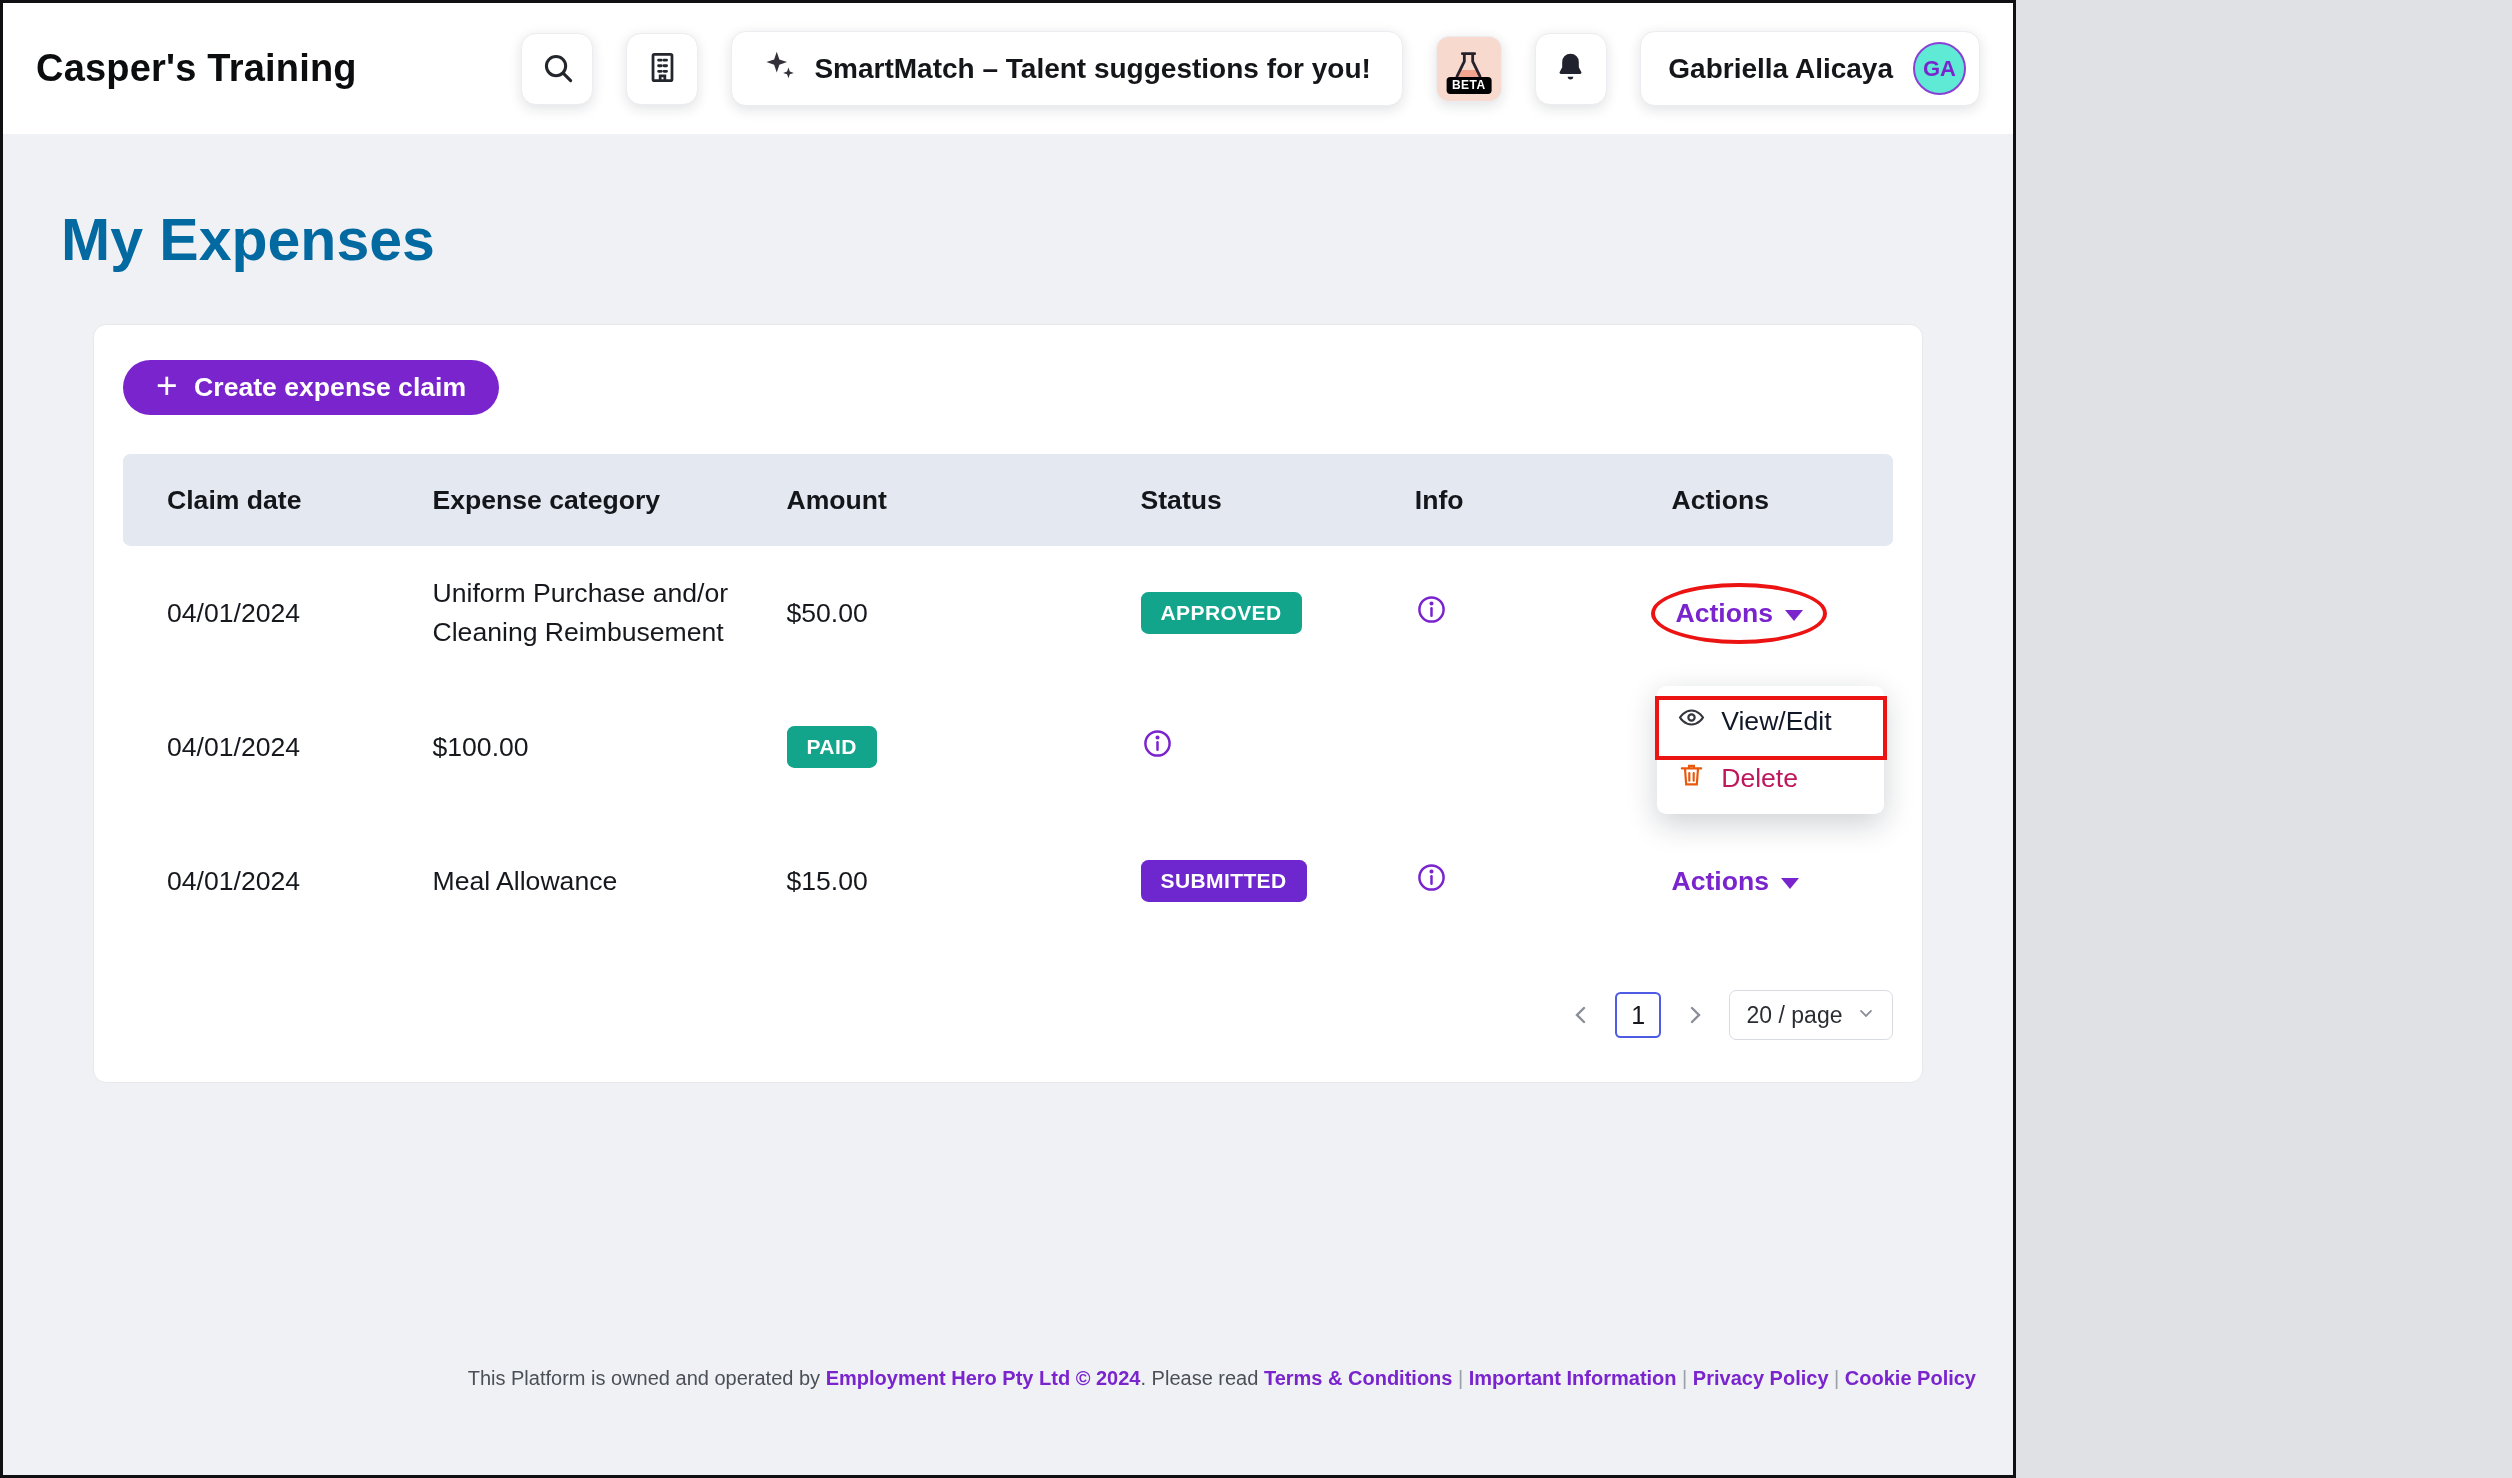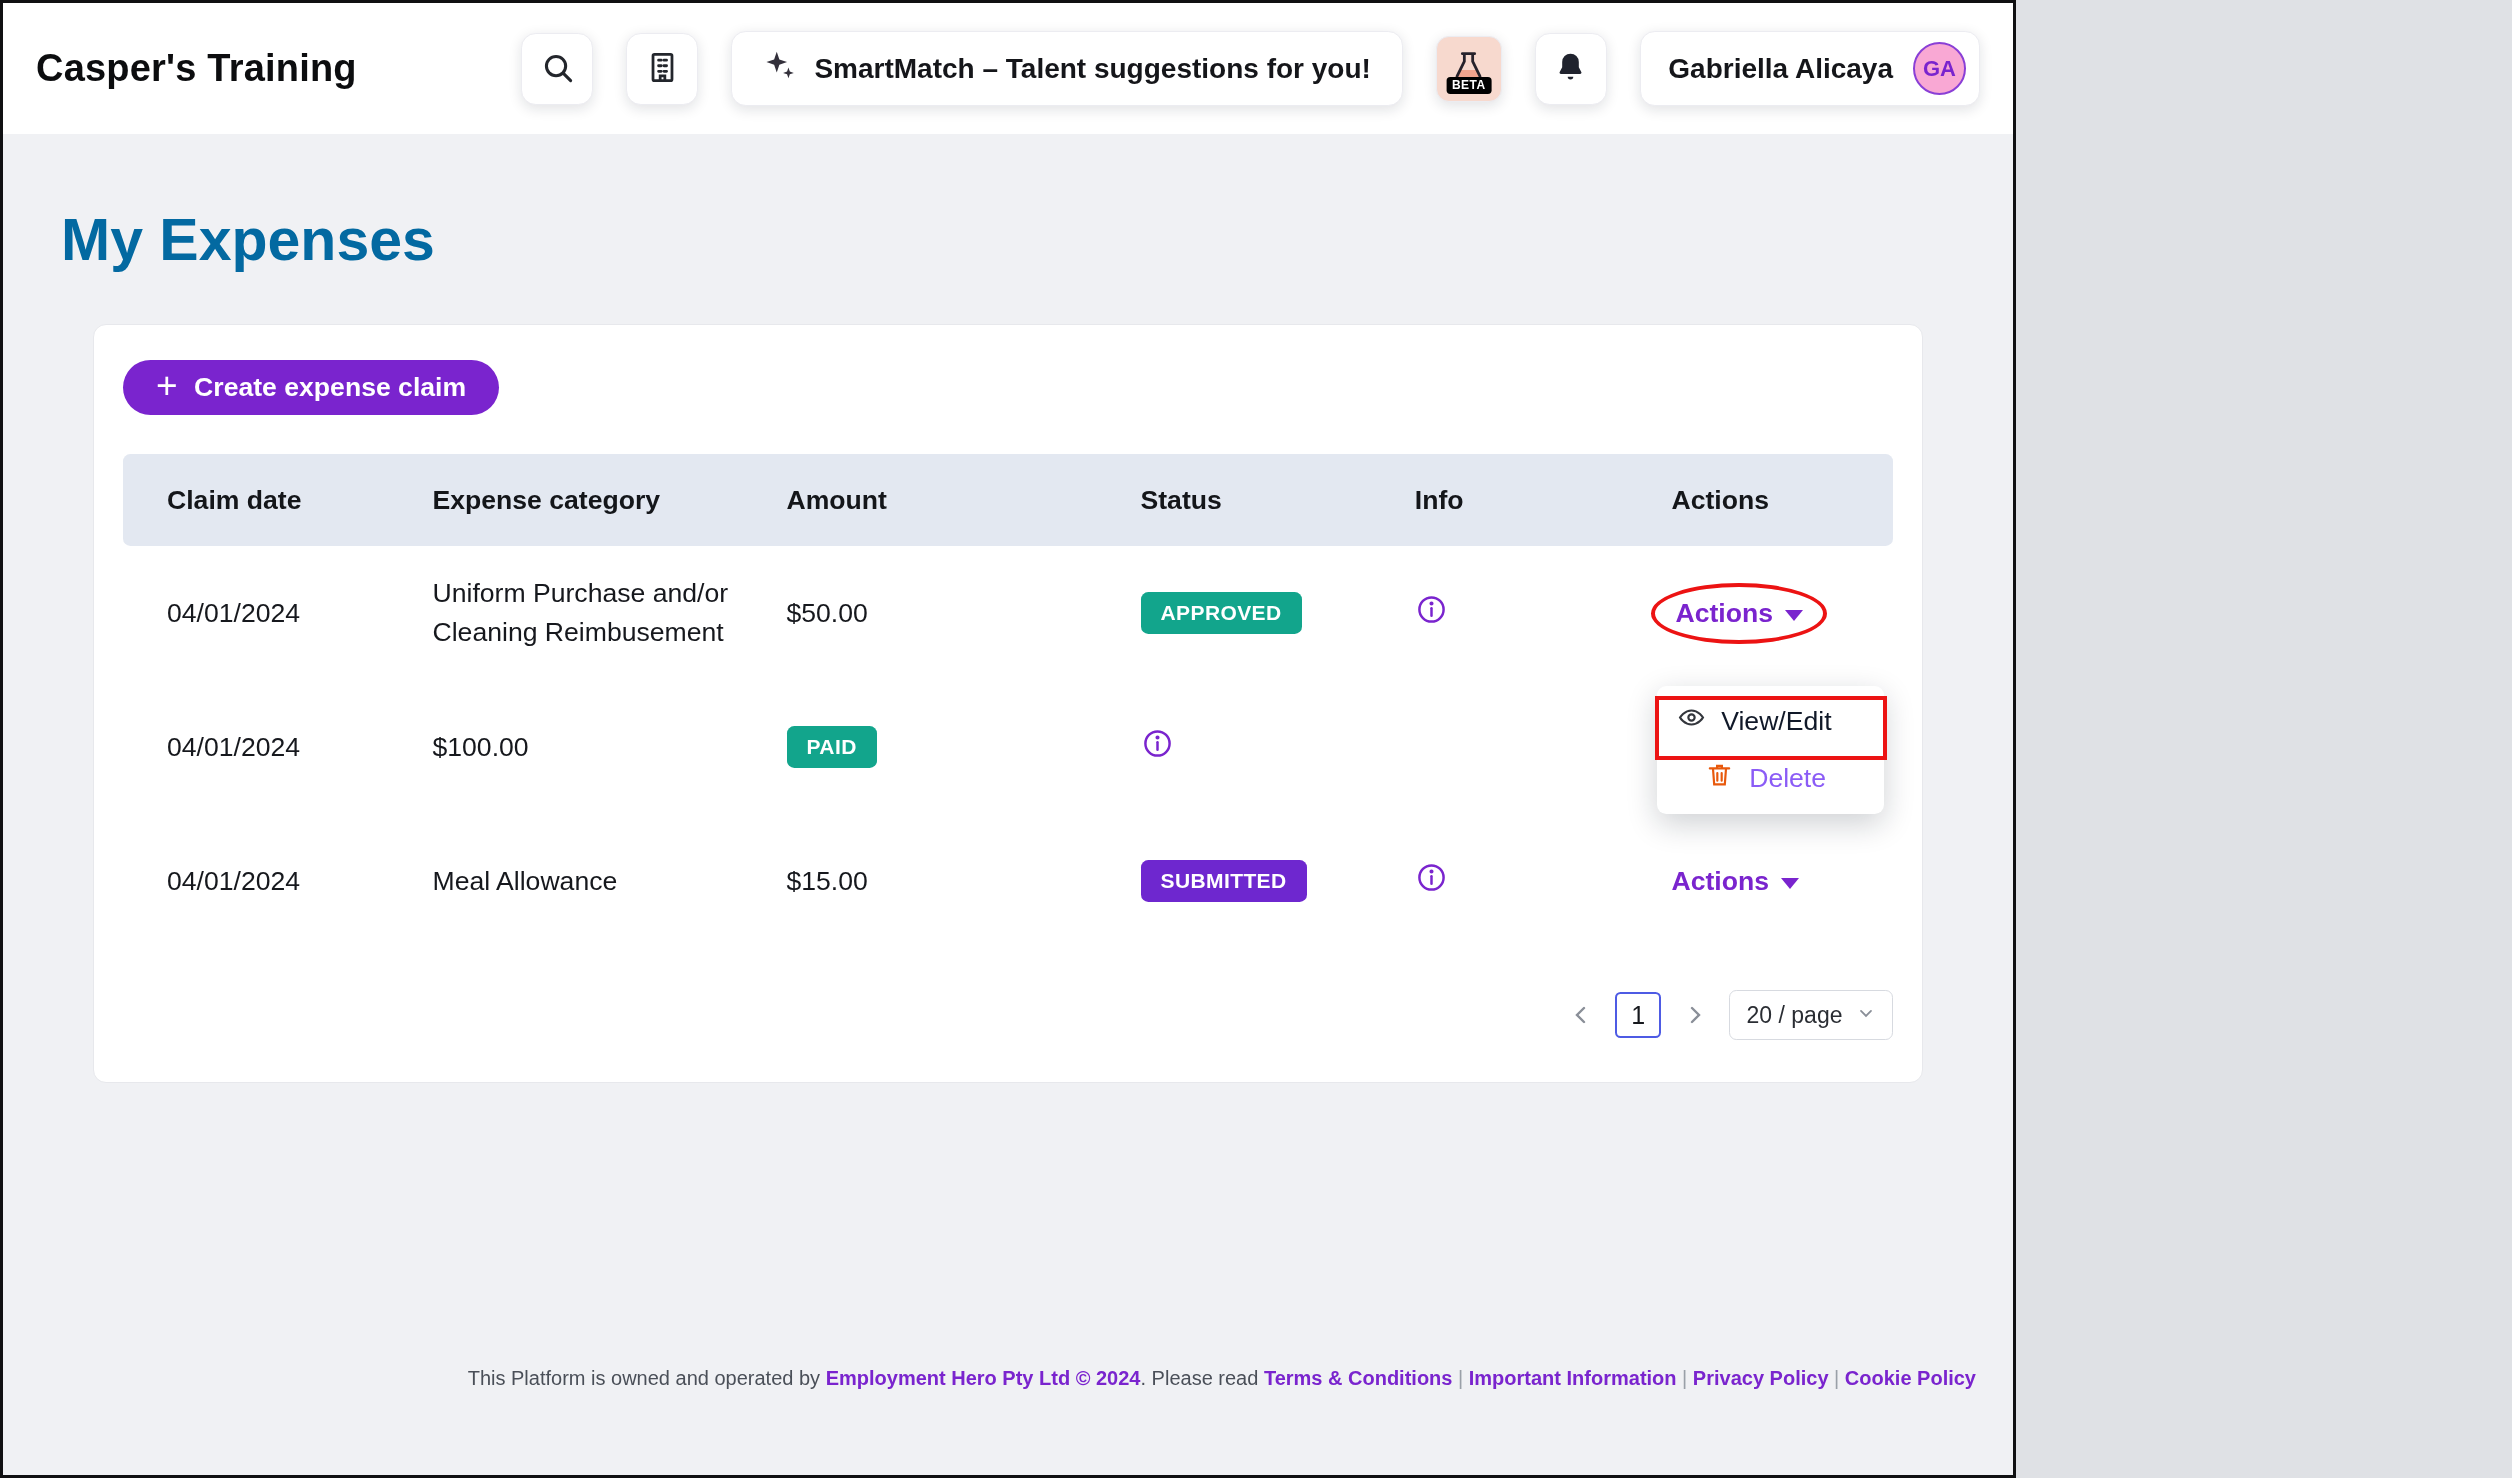--- a/index.html
+++ b/index.html
@@ -44,21 +44,21 @@
   }
   .user-chip {
     height: 75px; border-radius: 14.7px; background: #fff; border: 0.9px solid #ececf1;
     box-shadow: 0 3.7px 13px rgba(16,24,40,.12); display: flex; align-items: center;
     gap: 20px; padding: 0 13px 0 27.5px; cursor: pointer; font-family: inherit;
   }
   .user-name { font-size: 28px; font-weight: 700; color: #15161a; }
   .avatar {
     width: 53px; height: 53px; border-radius: 50%; border: 2.8px solid #8A3FD6;
     color: #7A24CE; font-size: 22px; font-weight: 700;
-    display: flex; align-items: center; justify-content: center; background: #f9a8d4;
+    display: flex; align-items: center; justify-content: center; background: #5eead4;
   }
 
   
   .page-title { font-size: 59px; font-weight: 800; color: #0369a1; margin: 72px 0 0 58px; }
 
   .card {
     margin: 50px 90px 0; background: #fff; border: 0.9px solid #e7e8ec;
     border-radius: 13px; padding: 35px 29px 42px;
   }
 
@@ -106,21 +106,21 @@
   .menu {
     position: absolute; left: 30px; top: 103px; width: 227px; background: #fff;
     border-radius: 9.2px; box-shadow: 0 9.2px 31px rgba(16,24,40,.20);
     padding: 7.3px 0; z-index: 10;
   }
   .menu-item {
     display: flex; align-items: center; gap: 14.7px; height: 57px; padding: 0 20px;
     font-size: 26.6px; color: #101828; cursor: pointer; position: relative;
   }
   .menu-item svg { width: 29px; height: 29px; flex: none; }
-  .menu-item.delete { color: #8b5cf6; margin-left: 28px; }
+  .menu-item.delete { color: #be185d; }
   .annotation-rect {
     position: absolute; left: -2.8px; right: -2.8px; top: 3.7px; height: 64px;
     border: 4.6px solid #EC1313; pointer-events: none; z-index: 11;
   }
 
   .pagination {
     display: flex; justify-content: flex-end; align-items: center; gap: 22px; margin-top: 42px;
   }
   .pg-arrow { display: flex; cursor: pointer; }
   .pg-arrow svg { width: 24px; height: 24px; }

